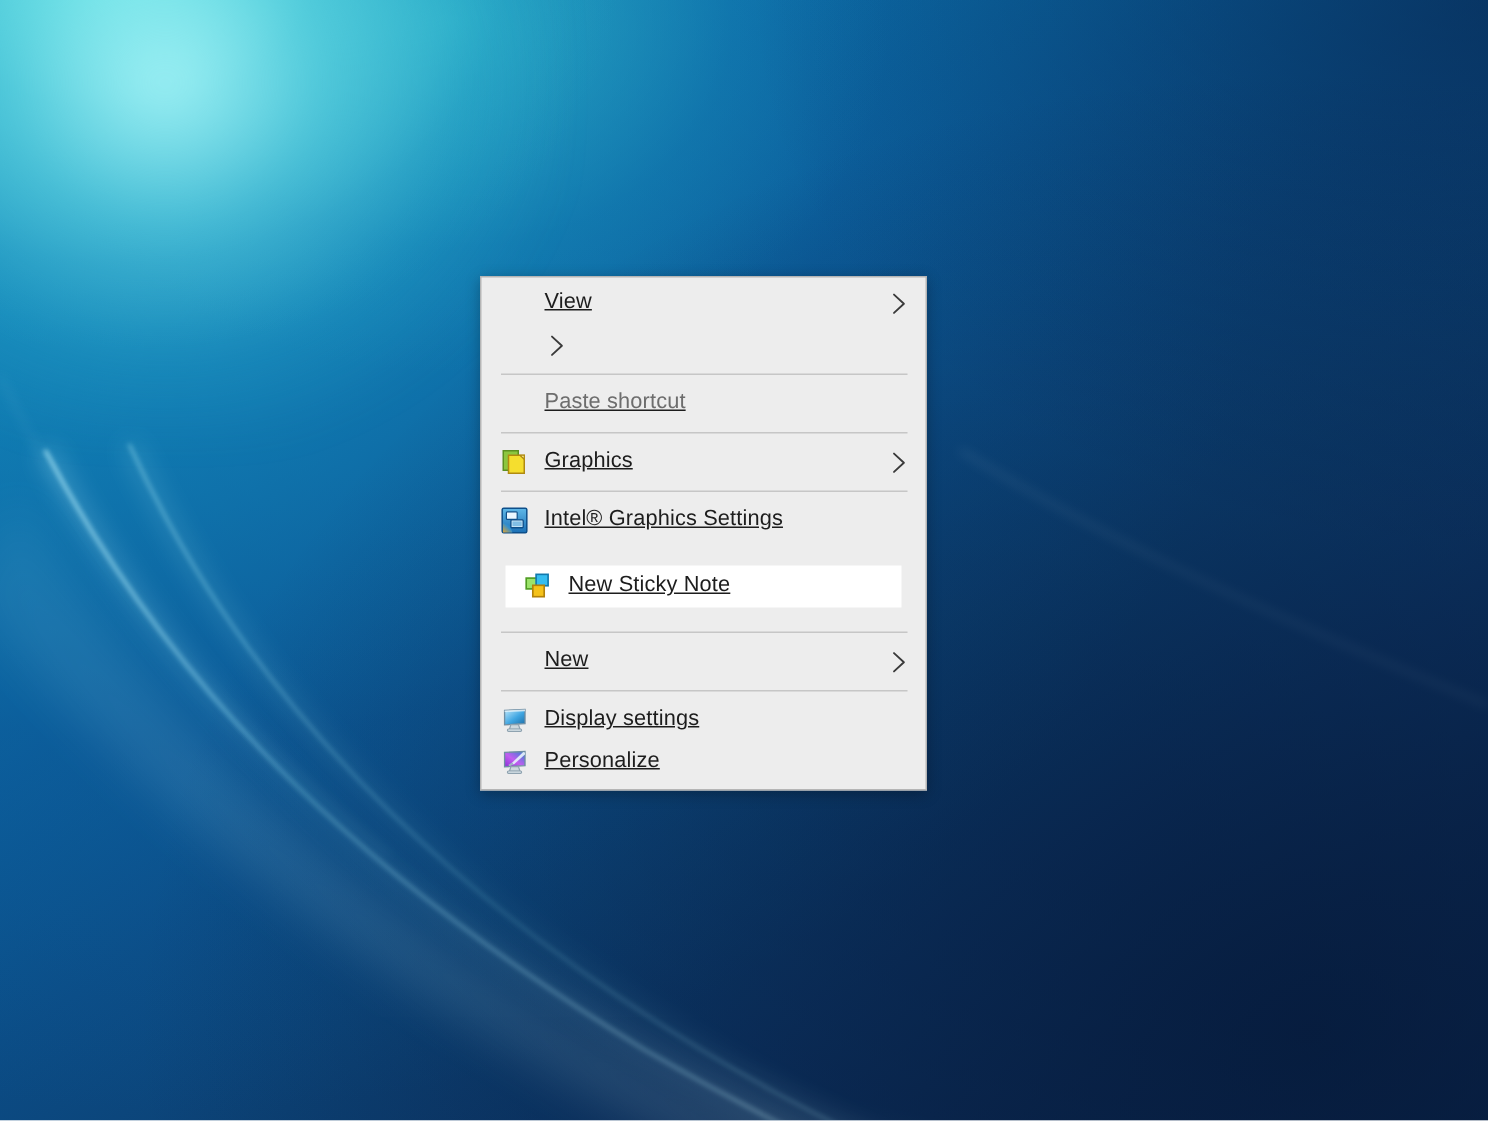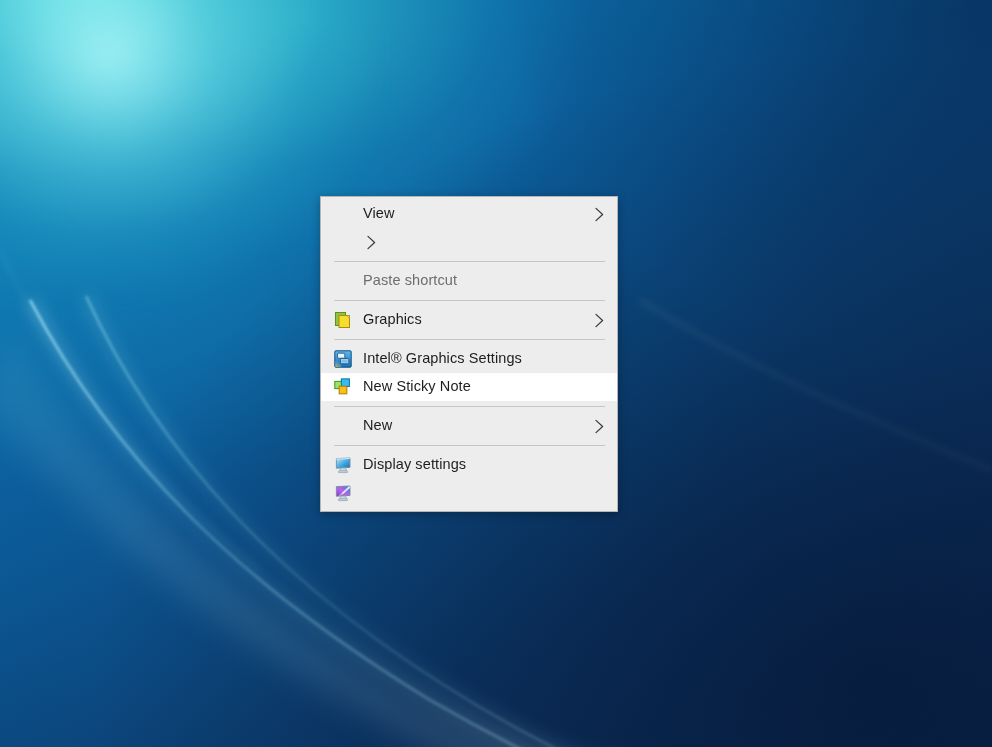--- a/index.html
+++ b/index.html
@@ -47,30 +47,31 @@
     width: 520px;
     height: 470px;
     background: radial-gradient(ellipse at 50% 50%, rgba(175, 250, 250, 0.85) 0%, rgba(120, 232, 238, 0.45) 28%, rgba(60, 195, 220, 0.16) 55%, rgba(0,0,0,0) 75%);
     filter: blur(14px);
   }
 
   
   #context-menu {
     position: absolute;
     left: 320px;
-    top: 196px;
+    top: 184px;
     width: 298px;
     background: #ededed;
     border: 1px solid #b5b5b5;
     box-shadow: 0 2px 9px rgba(0, 0, 0, 0.28);
     padding: 3px 0 4px 0;
     box-sizing: border-box;
     font-size: 14.5px;
     color: #1d1d1d;
     user-select: none;
+    text-decoration: underline;
   }
 
   .menu-item {
     position: relative;
     display: flex;
     align-items: center;
     height: 28px;
     padding: 0 8px 0 12px;
     box-sizing: border-box;
     cursor: default;
@@ -92,21 +93,21 @@
     flex: 1 1 auto;
     line-height: 1;
     padding-bottom: 1px;
     letter-spacing: 0.1px;
   }
 
   .menu-item.disabled .label { color: #6d6d6d; }
 
   .menu-item.highlight {
     background: #ffffff;
-    margin: 0;
+    margin: 16px;
   }
 
   .chevron {
     width: 16px;
     min-width: 16px;
     height: 16px;
     margin-right: 2px;
     display: flex;
     align-items: center;
     justify-content: center;
@@ -295,16 +296,17 @@
         </linearGradient>
       </defs>
       <path d="M2.4 2.6 L16 2.0 L16 11.4 L2.4 12.2 Z" fill="url(#pzA)" stroke="#6f8ea3" stroke-width="0.9"></path>
       <path d="M7.2 9.6 L14.8 2.3 L16 2.6 L16 4.0 L8.6 10.6 Z" fill="#e8f3fb" opacity="0.9"></path>
       <path d="M5.0 10.9 L7.4 9.3 L8.4 10.7 L5.6 11.9 Z" fill="#9fb6c4"></path>
       <path d="M6.6 12.1 L11.6 11.9 L12.6 15.0 L5.6 15.3 Z" fill="#cdd8de" stroke="#8fa3b0" stroke-width="0.8"></path>
       <rect x="4.3" y="15.0" width="9.4" height="1.6" rx="0.7" fill="#dde7ec" stroke="#8fa3b0" stroke-width="0.8"></rect>
     </svg>
           </span>
         </span>
+        <span class="label">Personalize</span>
       </div>
     </div>
 
 </div>
 
 </body></html>

